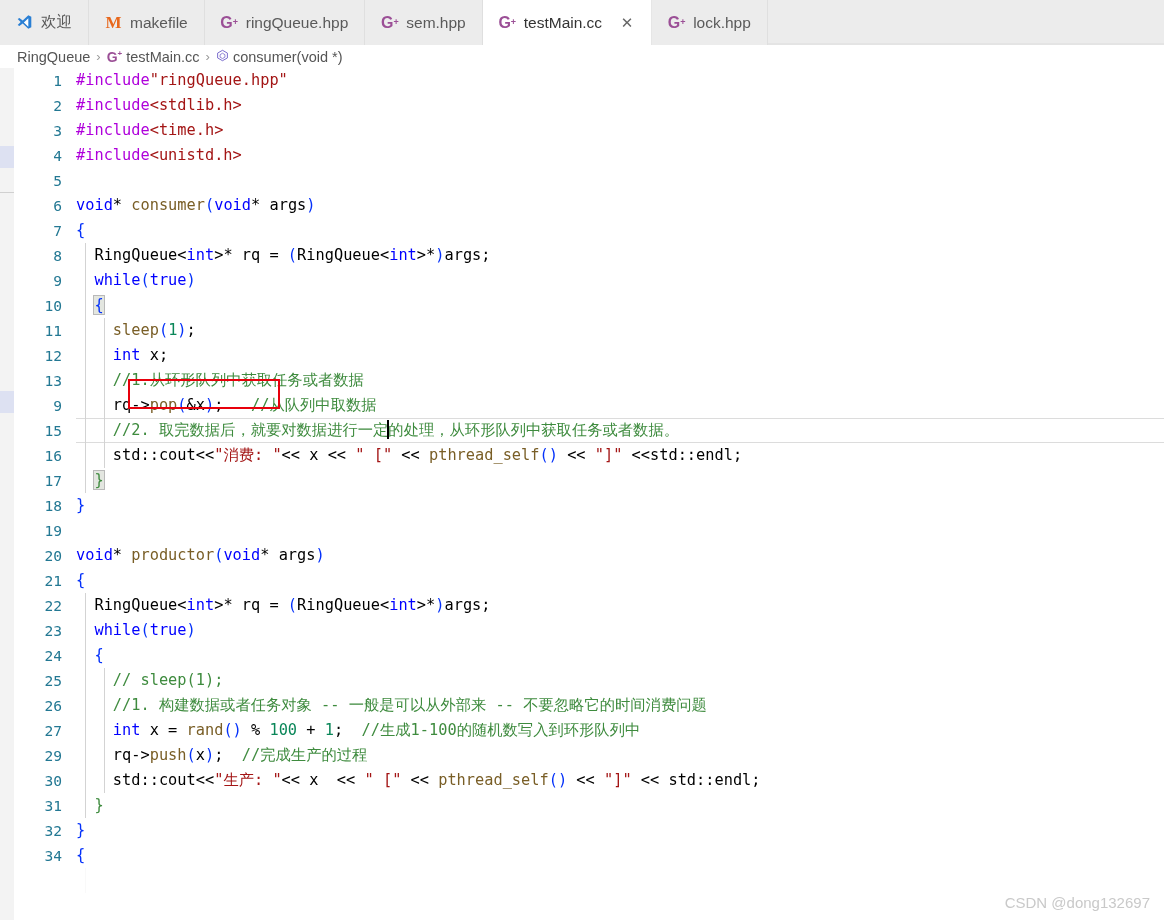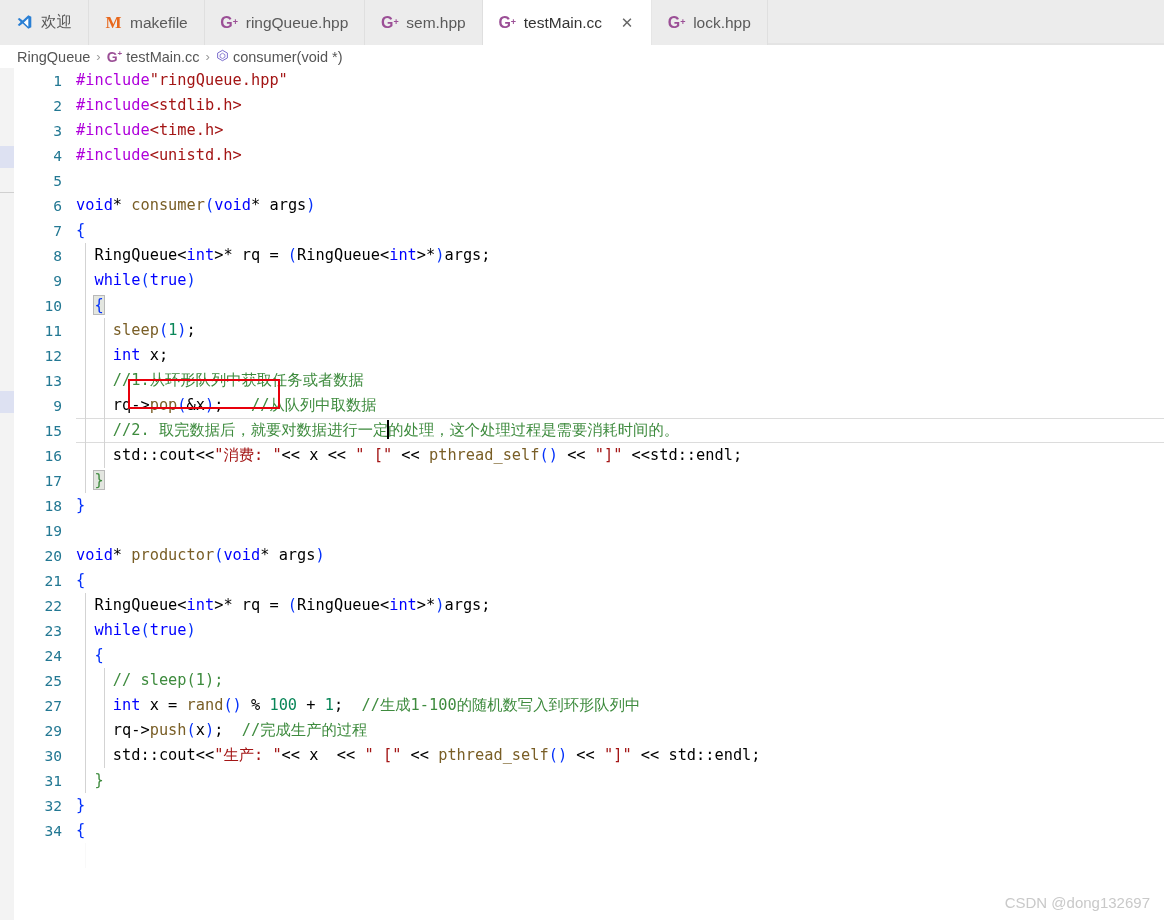--- a/index.html
+++ b/index.html
@@ -287,21 +287,21 @@
 
       <div class="line">
         <span class="lnum">9</span>
         <span class="ltext"><span class="guide" style="left:9px"></span><span class="guide" style="left:28px"></span>    rq-&gt;<span class="fn">pop</span><span class="parn">(</span>&amp;x<span class="parn">)</span>;   <span class="cmt">//<span class="cjk">从队列中取数据</span></span></span>
       </div>
 
       <div class="line current">
         <span class="hl-top"></span>
         <span class="hl-bot"></span>
         <span class="lnum">15</span>
-        <span class="ltext cmt"><span class="guide" style="left:9px"></span><span class="guide" style="left:28px"></span>    //2. <span class="cjk">取完数据后，就要对数据进行一定</span><span class="caret"></span><span class="cjk">的处理，这个处理过程是需要消耗时间的。</span></span>
+        <span class="ltext cmt"><span class="guide" style="left:9px"></span><span class="guide" style="left:28px"></span>    //2. <span class="cjk">取完数据后，就要对数据进行一定</span><span class="caret"></span><span class="cjk">的处理，从环形队列中获取任务或者数据。</span></span>
       </div>
 
       <div class="line">
         <span class="lnum">16</span>
         <span class="ltext"><span class="guide" style="left:9px"></span><span class="guide" style="left:28px"></span>    std::cout&lt;&lt;<span class="str">"<span class="cjk">消费</span>: "</span>&lt;&lt; x &lt;&lt; <span class="str">" ["</span> &lt;&lt; <span class="fn">pthread_self</span><span class="parn">()</span> &lt;&lt; <span class="str">"]"</span> &lt;&lt;std::endl;</span>
       </div>
 
       <div class="line">
         <span class="lnum">17</span>
         <span class="ltext"><span class="guide" style="left:9px"></span>  <span class="brk" style="color:#3e8b3e">}</span></span>
@@ -340,20 +340,24 @@
       <div class="line">
         <span class="lnum">24</span>
         <span class="ltext"><span class="guide" style="left:9px"></span>  <span class="parn">{</span></span>
       </div>
 
       <div class="line">
         <span class="lnum">25</span>
         <span class="ltext cmt"><span class="guide" style="left:9px"></span><span class="guide" style="left:28px"></span>    // sleep(1);</span>
       </div>
 
+      <div class="line">
+        <span class="lnum">26</span>
+        <span class="ltext cmt"><span class="guide" style="left:9px"></span><span class="guide" style="left:28px"></span>    //1. <span class="cjk">构建数据或者任务对象</span> -- <span class="cjk">一般是可以从外部来</span> -- <span class="cjk">不要忽略它的时间消费问题</span></span>
+      </div>
 
       <div class="line">
         <span class="lnum">27</span>
         <span class="ltext"><span class="guide" style="left:9px"></span><span class="guide" style="left:28px"></span>    <span class="kw">int</span> x = <span class="fn">rand</span><span class="parn">()</span> % <span class="num">100</span> + <span class="num">1</span>;  <span class="cmt">//<span class="cjk">生成</span>1-100<span class="cjk">的随机数写入到环形队列中</span></span></span>
       </div>
 
 
       <div class="line">
         <span class="lnum">29</span>
         <span class="ltext"><span class="guide" style="left:9px"></span><span class="guide" style="left:28px"></span>    rq-&gt;<span class="fn">push</span><span class="parn">(</span>x<span class="parn">)</span>;  <span class="cmt">//<span class="cjk">完成生产的过程</span></span></span>

